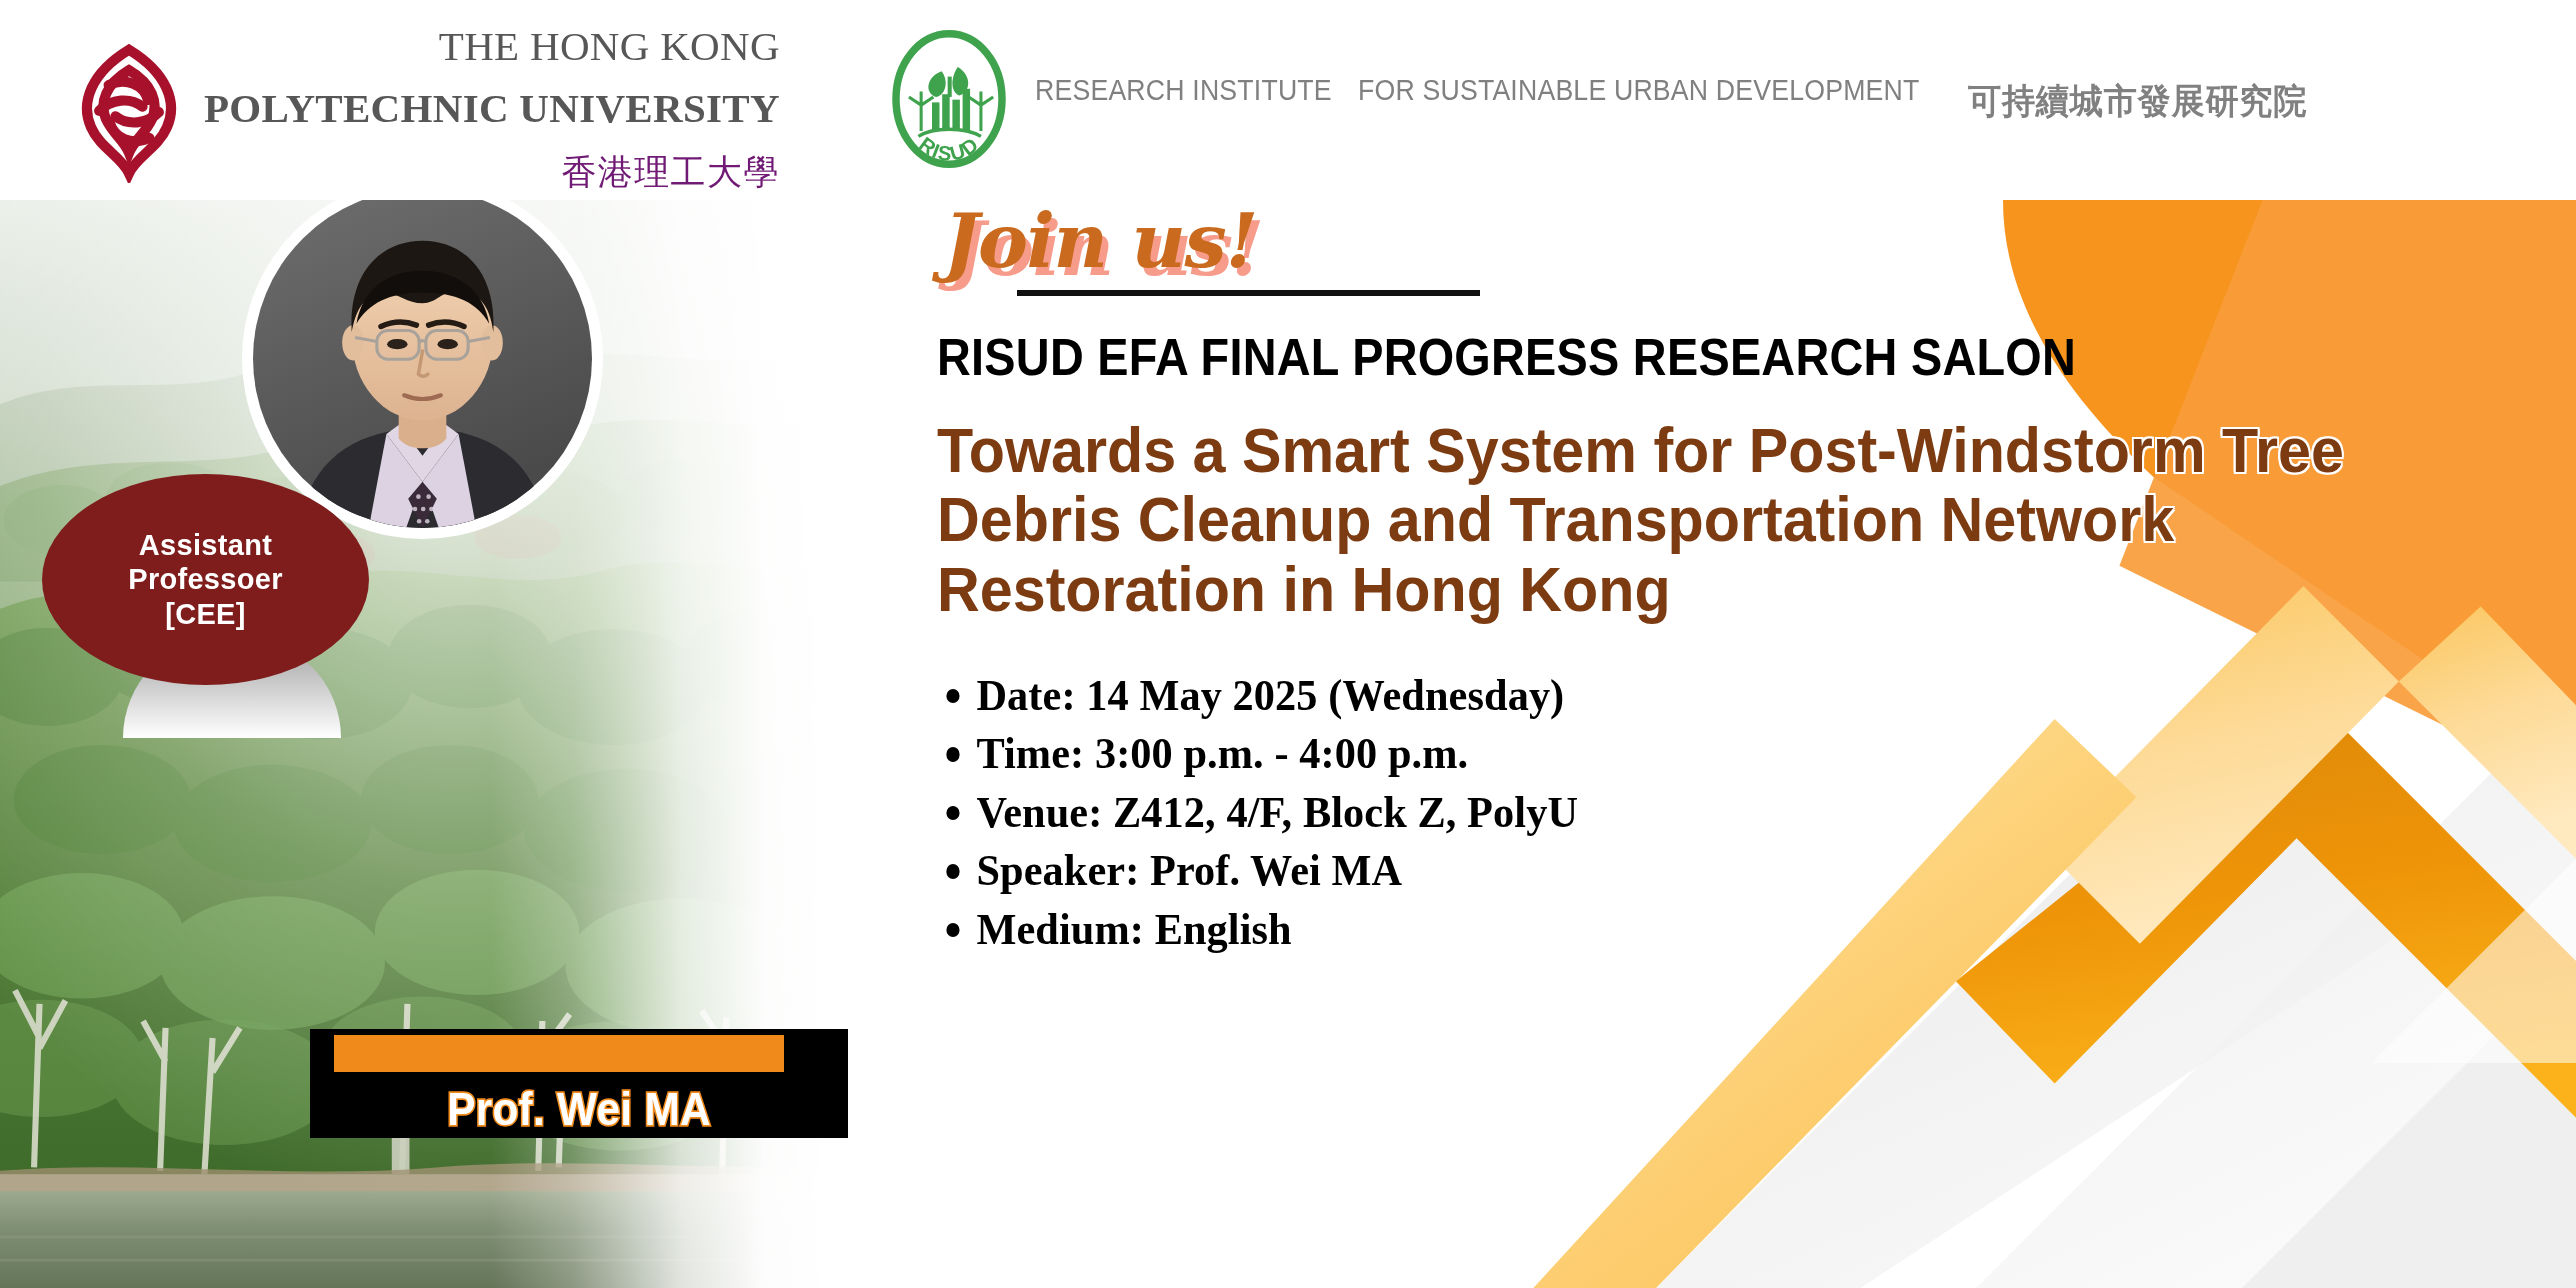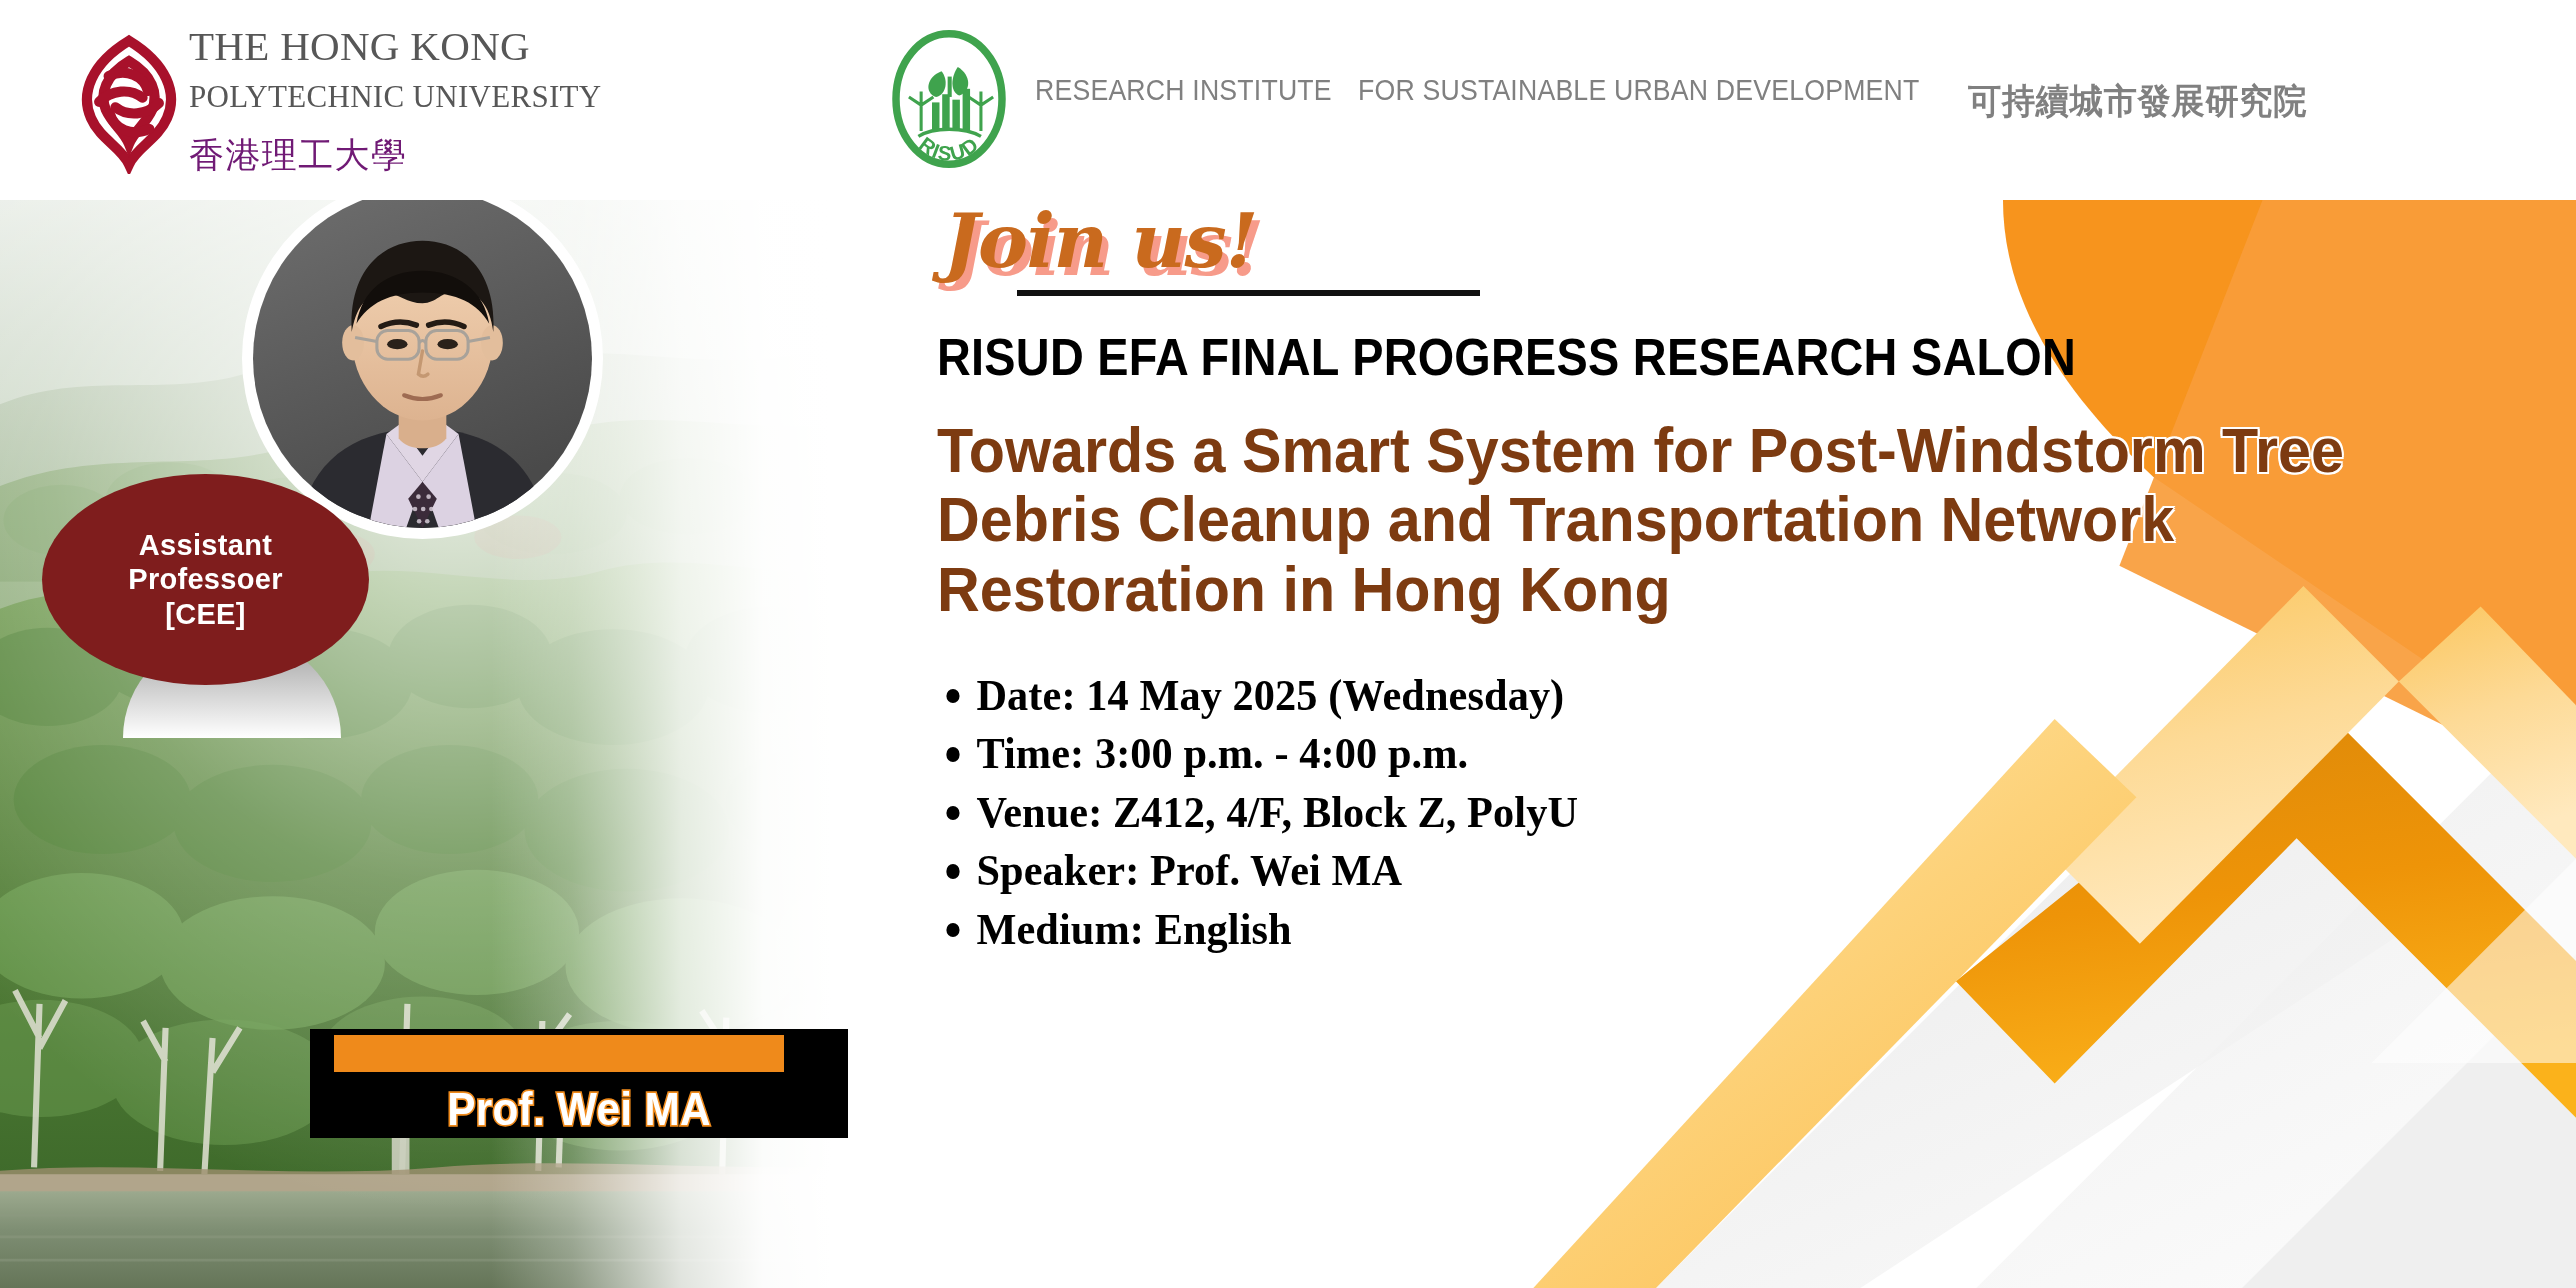--- a/index.html
+++ b/index.html
@@ -22,33 +22,33 @@
   
   .header-band {
     position:absolute; left:0; top:0;
     width:2576px; height:200px;
     background:#ffffff;
     z-index:60;
     display:flex; align-items:center;
   }
   .logo-polyu {
     position:absolute; left:72px; top:26px;
-    display:flex; align-items:center; gap:3px;
+    display:flex; align-items:center; gap:18px;text-align:right;
   }
   .polyu-mark { width:114px; height:143px; flex:0 0 auto; }
   .polyu-words { display:flex; flex-direction:column; justify-content:center; }
   .polyu-en1, .polyu-en2 {
     font-family:"Liberation Serif", serif;
     color:#575757;
     letter-spacing:0.3px;
     line-height:1.0;
     white-space:nowrap;
   }
   .polyu-en1 { font-size:41px; }
-  .polyu-en2 { font-size:31px; margin-top:14px; }
+  .polyu-en2 { font-size:41px; margin-top:21px;font-weight:bold; }
   .polyu-zh {
     font-size:35px; color:#701a75; margin-top:20px;
     letter-spacing:1.4px; white-space:nowrap;
     font-family:"DejaVu Sans", sans-serif;
   }
 
   .logo-risud {
     position:absolute; left:879px; top:29px;
     display:flex; align-items:center; gap:16.4px;
   }

